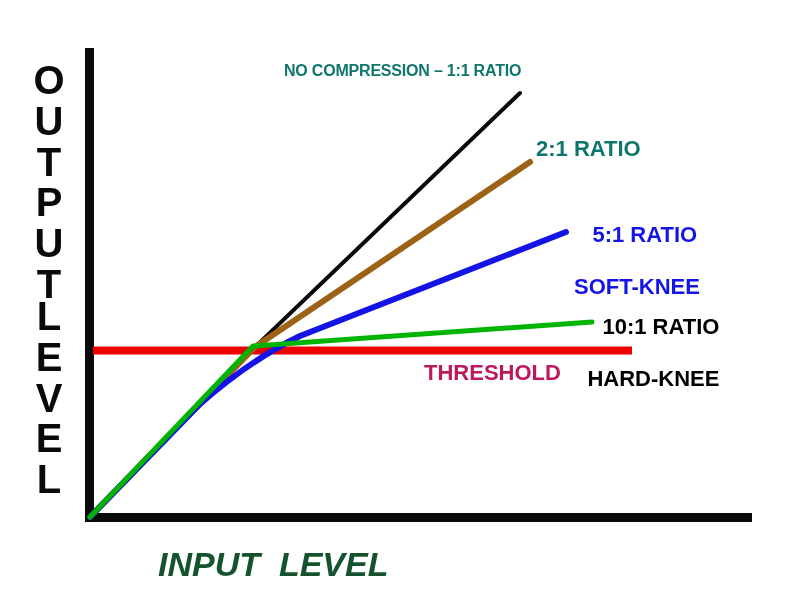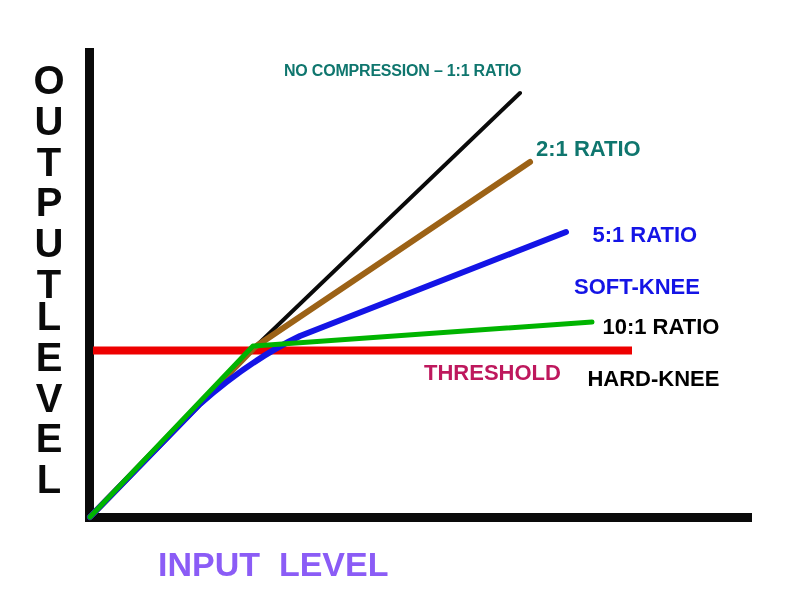--- a/index.html
+++ b/index.html
@@ -35,23 +35,24 @@
     line-height:1.02;
   }
   #y-axis-output{ left:26px; top:60px; width:46px; }
   #y-axis-level { left:26px; top:296px; width:46px; }
 
   #x-axis-label{
     position:absolute;
     left:158px; top:545px;
     font-size:34px;
     font-weight:bold;
-    color:#8b5cf6;
+    color:#14532d;
     white-space:pre;
     user-select:none;
+    font-style:italic;
   }
 
   
   .annot{
     position:absolute;
     font-weight:bold;
     white-space:pre;
     user-select:none;
   }
   .annot .l2{ display:block; }

